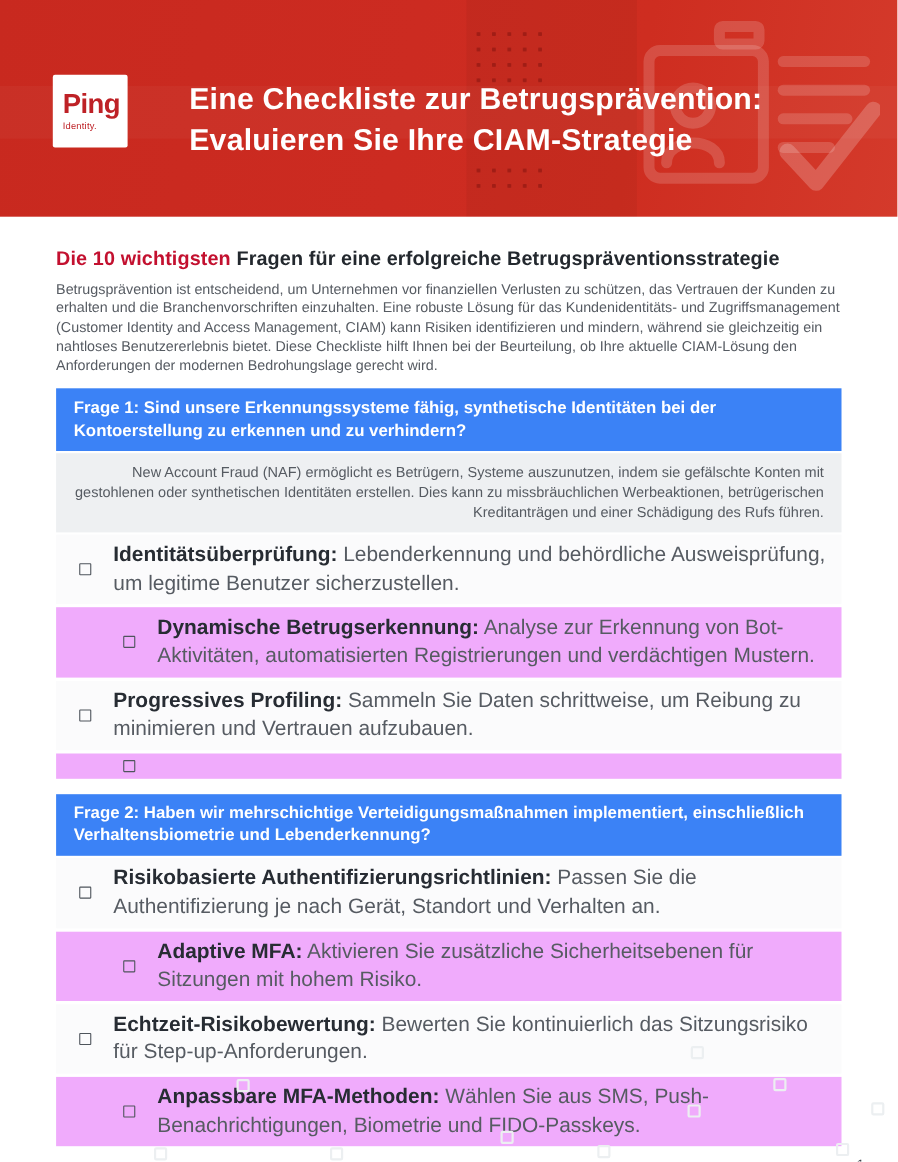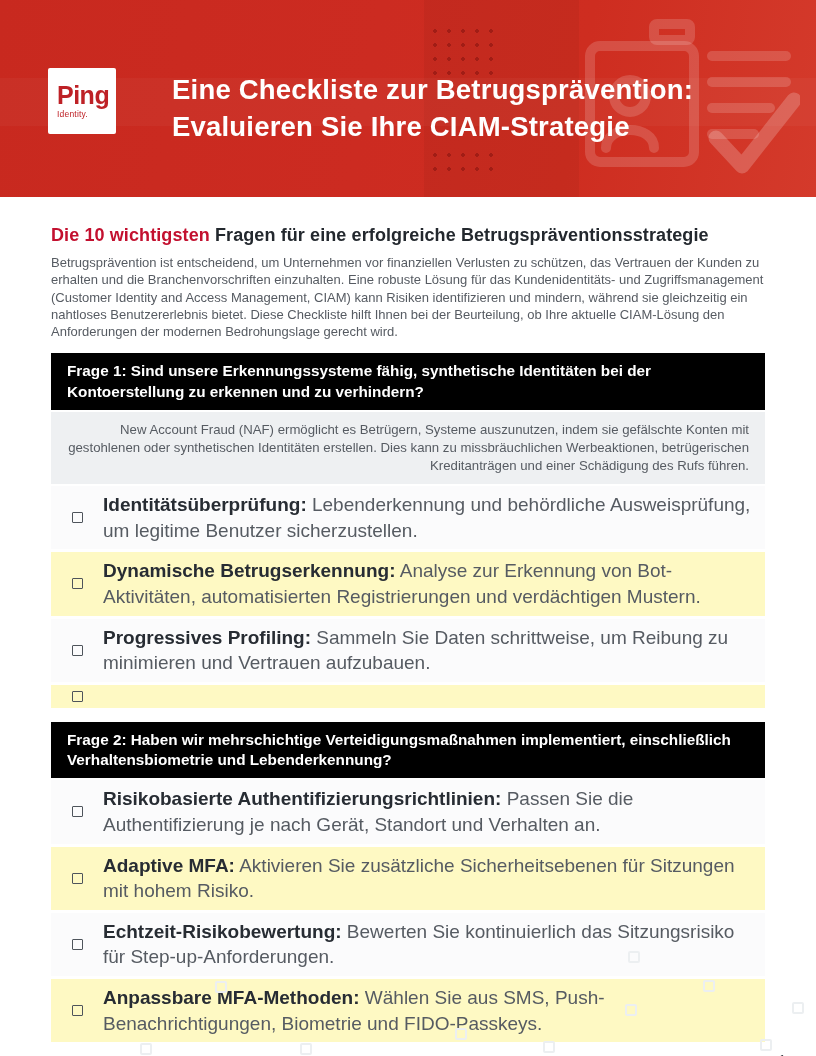--- a/index.html
+++ b/index.html
@@ -39,32 +39,32 @@
     font-size:27.5px; font-weight:bold; line-height:1.34; letter-spacing:0.2px;
   }
 
   
   main { padding:28px 51px 0 51px; }
   .section-heading { font-size:18px; font-weight:bold; color:#23282E; margin-bottom:8px; letter-spacing:0.1px; }
   .section-heading .hl { color:#C3102F; }
   .intro-p { font-size:13px; line-height:1.33; color:#565B62; margin-bottom:13px; }
 
   .q-banner {
-    background:#000000; color:#ffffff; font-weight:bold;
+    background:#3b82f6; color:#ffffff; font-weight:bold;
     font-size:15.3px; line-height:1.32; padding:8px 16px;
   }
   .q-desc {
     background:#EEF0F2; color:#565B62; font-size:13.2px; line-height:1.37;
     padding:9px 16px; margin-top:2px;text-align:right;
   }
   .rows { margin-top:2px; }
   .row { display:flex; align-items:center; padding:6px 14px 6px 0; }
   .row + .row { margin-top:3px; }
   .row.odd  { background:#FBFBFC; }
-  .row.even { background:#fef9c3; }
+  .row.even { background:#f0abfc;padding-left:40px; }
   .cb-col { width:52px; flex:0 0 52px; display:flex; justify-content:center; }
   .checkbox { width:11px; height:11px; border:1.5px solid #4E545B; border-radius:1px; background:transparent; }
   .row p { font-size:19px; line-height:1.35; color:#565B62; }
   .row p strong { color:#272C33; }
   .section-gap { height:14px; }
 
   
   .pageline { display:flex; align-items:center; margin:10px 30px 0 51px; }
   .pageline .line { flex:1; height:1px; background:#D9DCDF; }
   .pageline .num { margin-left:15px; font-size:13.5px; color:#40464D; }

